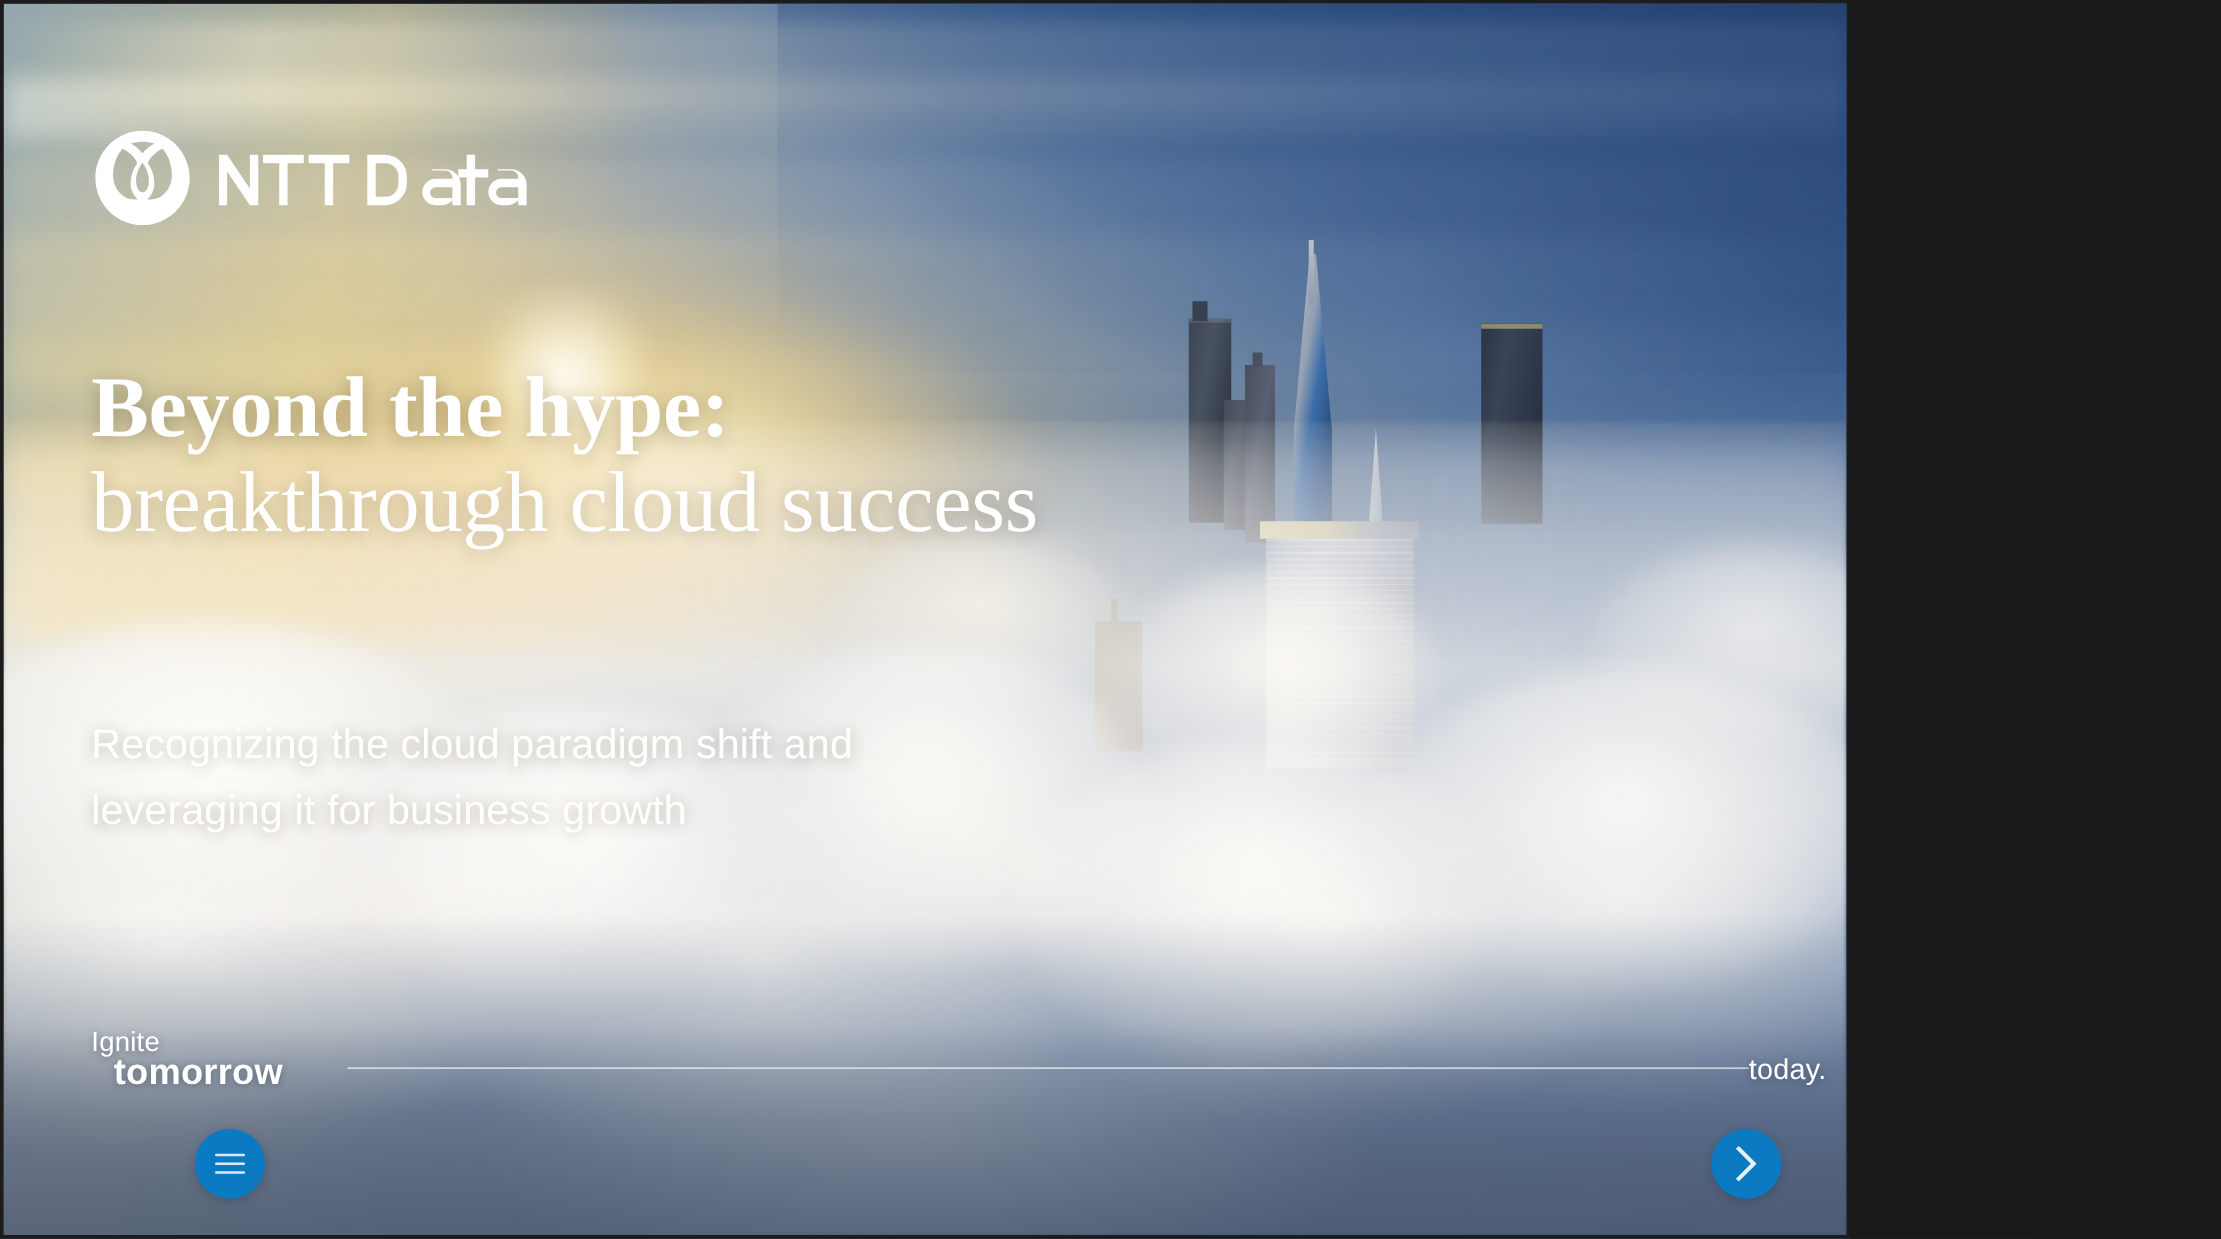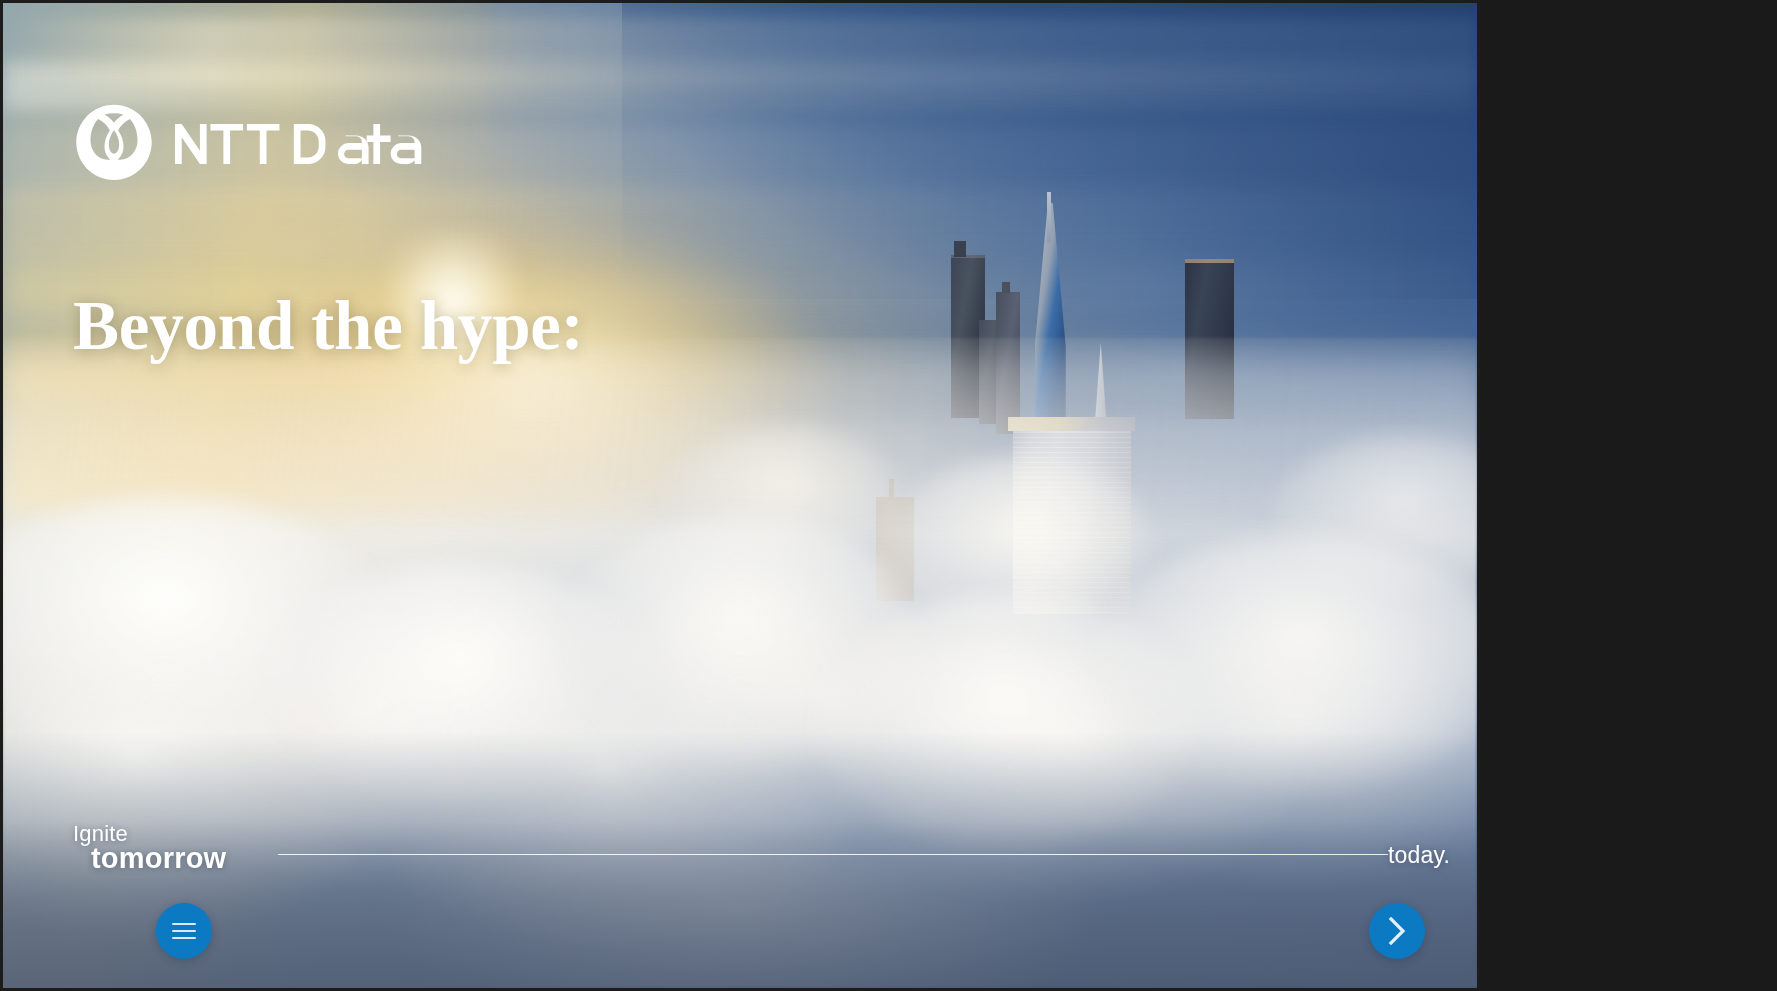--- a/index.html
+++ b/index.html
@@ -286,21 +286,21 @@
     font-size:33px;
     line-height:1.62;
     letter-spacing:0.1px;
     text-shadow:0 2px 12px rgba(60,50,20,0.30);
     max-width:760px;
   }
   .subhead span { display:block; }
 
   
   .tagline {
-    position:absolute; left:70px; right:12px; top:818px;
+    position:absolute; left:70px; right:1px; top:818px;
     height:44px;
   }
   .tag-ignite {
     position:absolute; left:0; top:0;
     color:#ffffff; font-size:22px; font-weight:400;
     letter-spacing:0.2px;
     text-shadow:0 1px 6px rgba(40,50,70,0.45);
   }
   .tag-tomorrow {
     position:absolute; left:18px; top:21px;
@@ -444,22 +444,27 @@
 
           <path d="M466 30 h22 a26 26 0 0 1 26 26 v34 h-14 v-8 a24 24 0 0 1 -20 8 h-8
                    a22 22 0 0 1 0 -44 h28 v-2 a12 12 0 0 0 -12 -12 h-22 Z
                    M472 60 a9 9 0 0 0 0 18 h28 V60 Z"></path>
         </g>
       </svg>
     </div>
 
     <h1 class="headline">
       <span class="l1">Beyond the hype:</span>
+      <span class="l3">breakthrough cloud success</span>
     </h1>
 
+    <p class="subhead">
+      <span>Recognizing the cloud paradigm shift and</span>
+      <span>leveraging it for business growth</span>
+    </p>
 
     <div class="tagline">
       <span class="tag-ignite">Ignite</span>
       <span class="tag-tomorrow">tomorrow</span>
       <span class="tag-rule"></span>
       <span class="tag-today">today.</span>
     </div>
 
     <button class="ctrl ctrl-menu" aria-label="Menu">
       <span class="burger">

